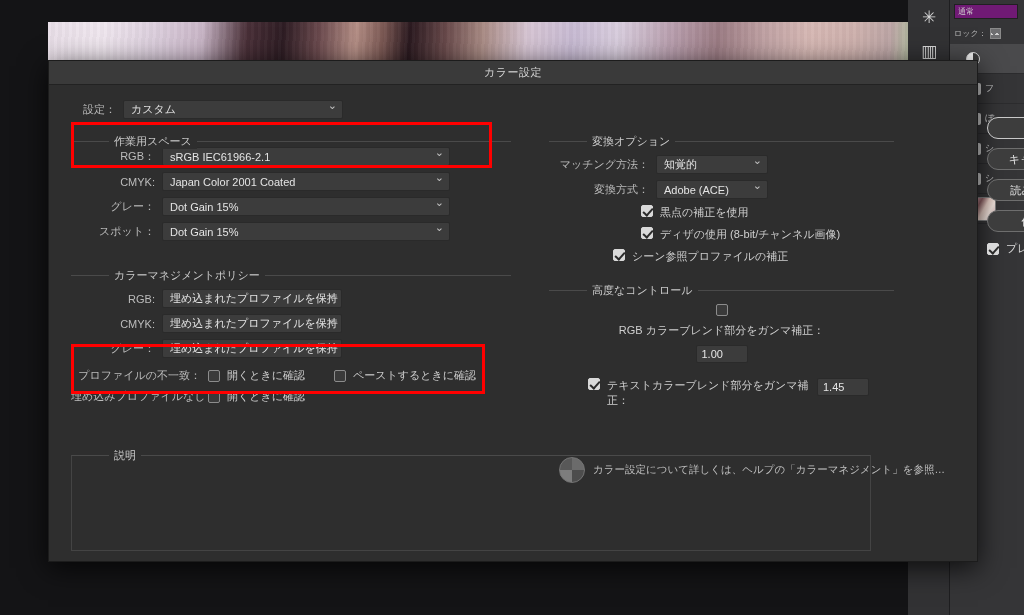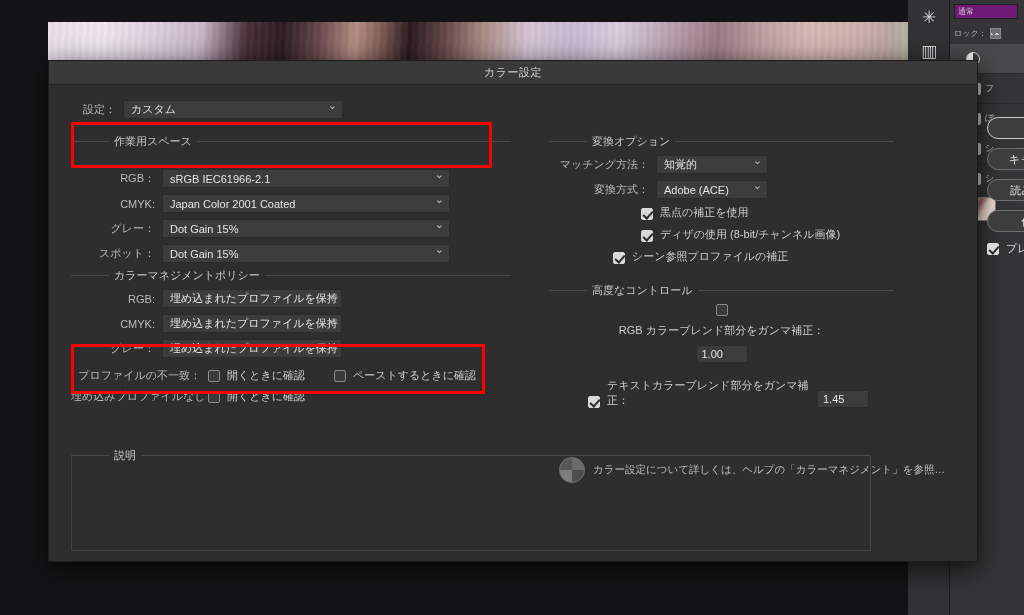--- a/index.html
+++ b/index.html
@@ -108,21 +108,21 @@
   
   .grp { position: absolute; }
   .grp-title {
     position: absolute; top: -7px; left: 10px; background: #2e2e2e; padding: 0 5px;
     color: #cccccc; font-size: 11px; white-space: nowrap; z-index: 2; margin-left: 28px;
   }
   .grp-frame { position: absolute; inset: 0; border-top: 1px solid #4a4a4a; }
 
   .field-row { display: flex; align-items: center; gap: 7px; margin-bottom: 6px; }
   .field-row .lbl { width: 84px; text-align: right; flex: none; }
-  .cb-row { display: flex; align-items: flex-end; gap: 7px; margin-bottom: 7px; color: #cfcfcf; font-size: 11px; }
+  .cb-row { display: flex; align-items: flex-start; gap: 7px; margin-bottom: 7px; color: #cfcfcf; font-size: 11px; }
 
   .cb {
     width: 12px; height: 12px; border: 1px solid #8c8c8c; background: #3a3a3a;
     border-radius: 2px; flex: none; position: relative;
   }
   .cb.on { background: #d9d9d9; border-color: #d9d9d9; }
   .cb.on::after {
     content: ""; position: absolute; left: 3px; top: 0px; width: 4px; height: 8px;
     border: solid #2a2a2a; border-width: 0 2px 2px 0; transform: rotate(42deg);
   }
@@ -220,21 +220,21 @@
     <div class="dlg-body">
 
       <div class="settings-row">
         <span class="lbl">設定：</span>
         <div class="sel-box" style="width:220px">カスタム</div>
       </div>
 
       <div class="grp" style="left:22px; top:56px; width:440px; height:128px;">
         <div class="grp-frame"></div>
         <div class="grp-title">作業用スペース</div>
-        <div style="padding:28px 8px 0 0">
+        <div style="padding:6px 8px 0 0">
           <div class="field-row">
             <span class="lbl">RGB：</span>
             <div class="sel-box" style="width:288px">sRGB IEC61966-2.1</div>
           </div>
           <div class="field-row">
             <span class="lbl">CMYK:</span>
             <div class="sel-box" style="width:288px">Japan Color 2001 Coated</div>
           </div>
           <div class="field-row">
             <span class="lbl">グレー：</span>
@@ -310,21 +310,21 @@
       <div class="grp" style="left:500px; top:205px; width:345px; height:110px;">
         <div class="grp-frame"></div>
         <div class="grp-title">高度なコントロール</div>
         <div style="padding:14px 8px 0 8px">
           <div style="display:flex; align-items:center; gap:7px; margin-bottom:8px;flex-direction:column;">
             <span class="cb"></span>
             <span style="color:#cfcfcf; font-size:11px; flex:1;">RGB カラーブレンド部分をガンマ補正：</span>
             <span class="num-box">1.00</span>
             <span style="width:10px"></span>
           </div>
-          <div style="display:flex; align-items:flex-end; gap:7px;padding-left:31px;">
+          <div style="display:flex; align-items:flex-start; gap:7px;padding-left:31px;">
             <span class="cb on"></span>
             <span style="color:#cfcfcf; font-size:11px; flex:1;">テキストカラーブレンド部分をガンマ補正：</span>
             <span class="num-box">1.45</span>
             <span style="width:10px"></span>
           </div>
         </div>
       </div>
 
       <div class="help-row">
         <span class="wheel"></span>

